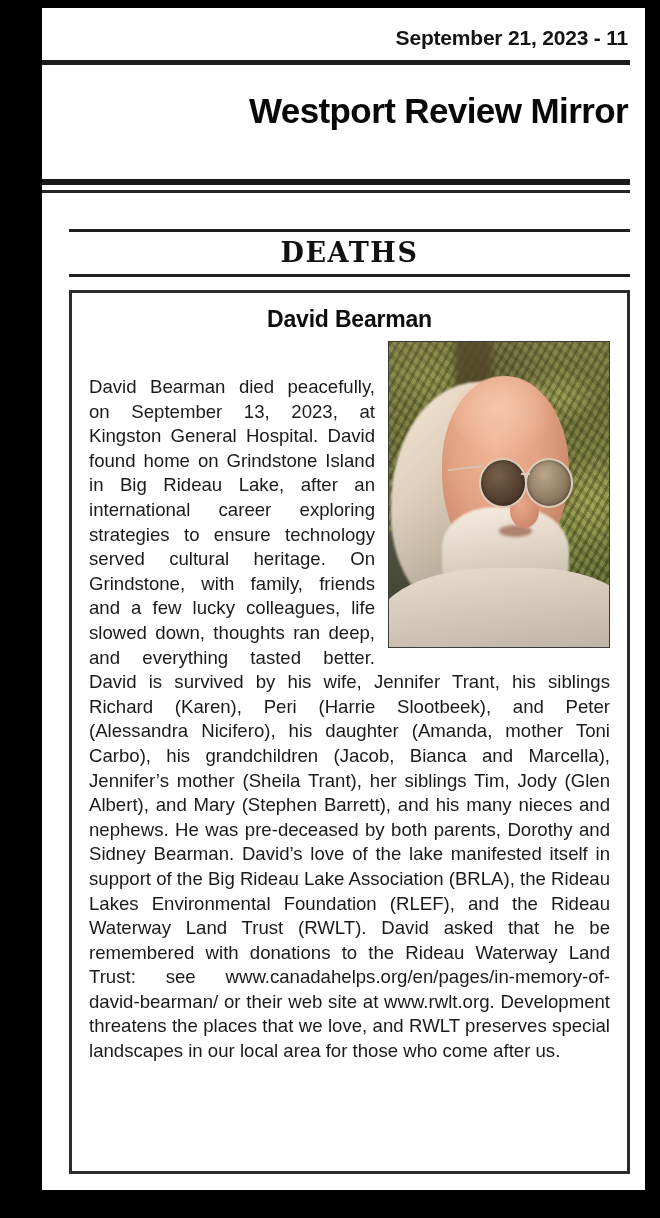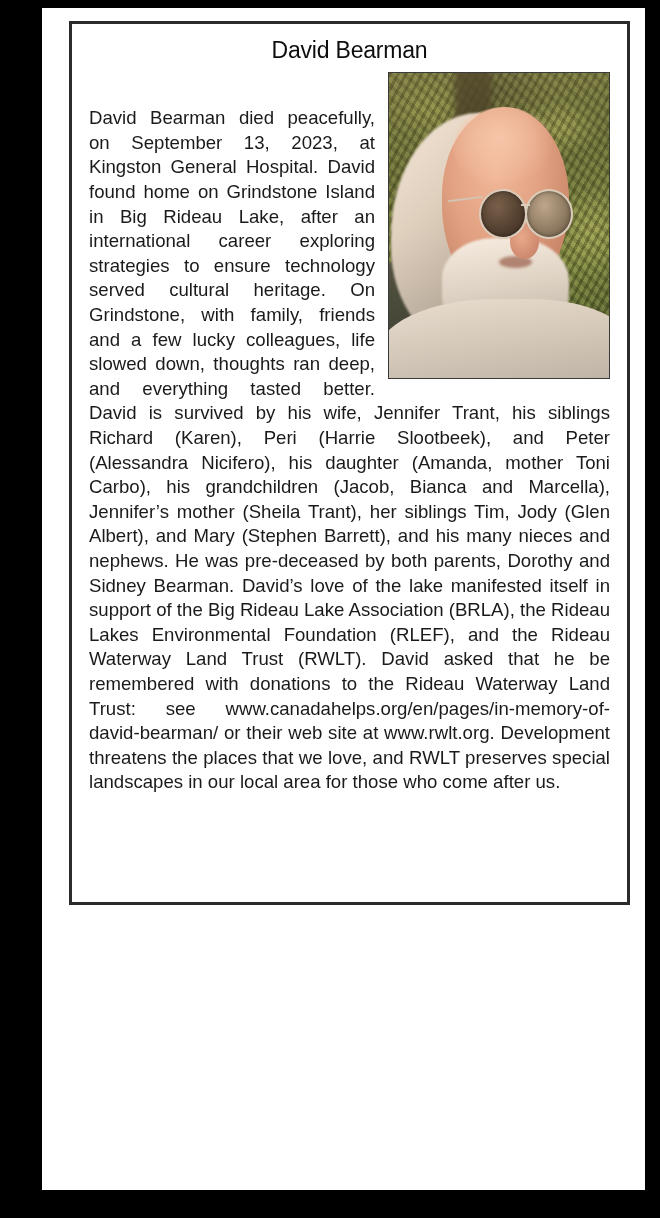--- a/index.html
+++ b/index.html
@@ -96,21 +96,21 @@
     margin: 13px 15px 0 27px;
     border: 3px solid #2b2b2b;
     background: #ffffff;
     padding: 10px 17px 26px 17px;
     box-sizing: border-box;
     height: 884px;
   }
   .obit-name {
     text-align: center;
     font-size: 23px;
-    font-weight: normal;
+    font-weight: bold;
     color: #0d0d0d;
     letter-spacing: -0.2px;
     padding: 4px 0 7px 0;
     line-height: 1.1;
   }
 
   .obit-body {
     font-size: 18.6px;
     line-height: 24.6px;
     color: #1a1a1a;
@@ -279,21 +279,39 @@
     inset: 0;
     background: linear-gradient(180deg, rgba(255,196,150,0.13), rgba(255,160,110,0.05) 55%, rgba(0,0,0,0.06));
     pointer-events: none;
   }
 </style>
 </head>
 <body>
 
 <div class="page">
 
-
+  <div class="masthead">
+    <div class="date-line">September 21, 2023 - 11</div>
+    <div class="rule-wrap">
+      <div class="rule-thick"></div>
+    </div>
+    <div class="paper-title">Westport Review Mirror</div>
+    <div class="masthead-gap"></div>
+    <div class="rule-wrap">
+      <div class="rule-pair-top"></div>
+      <div class="rule-pair-gap"></div>
+      <div class="rule-pair-bot"></div>
+    </div>
+  </div>
+
+  <div class="section">
+    <div class="section-rule-top"></div>
+    <div class="section-title">DEATHS</div>
+    <div class="section-rule-bot"></div>
+  </div>
 
   <div class="obit-box">
     <div class="obit-name">David Bearman</div>
 
     <div class="obit-photo">
       <div class="ph-bg"></div>
       <div class="ph-trunk"></div>
       <div class="ph-seat"></div>
       <div class="ph-hair"></div>
       <div class="ph-face"></div>

